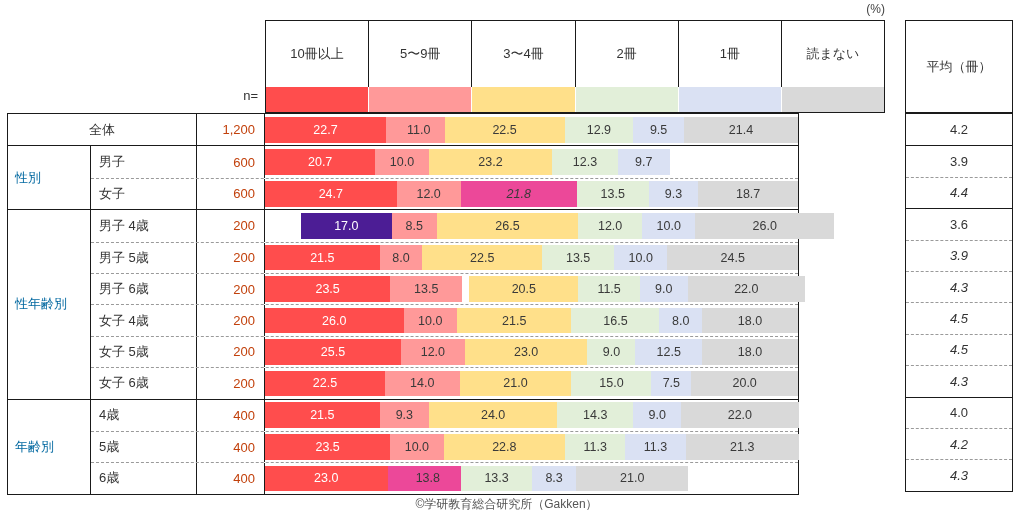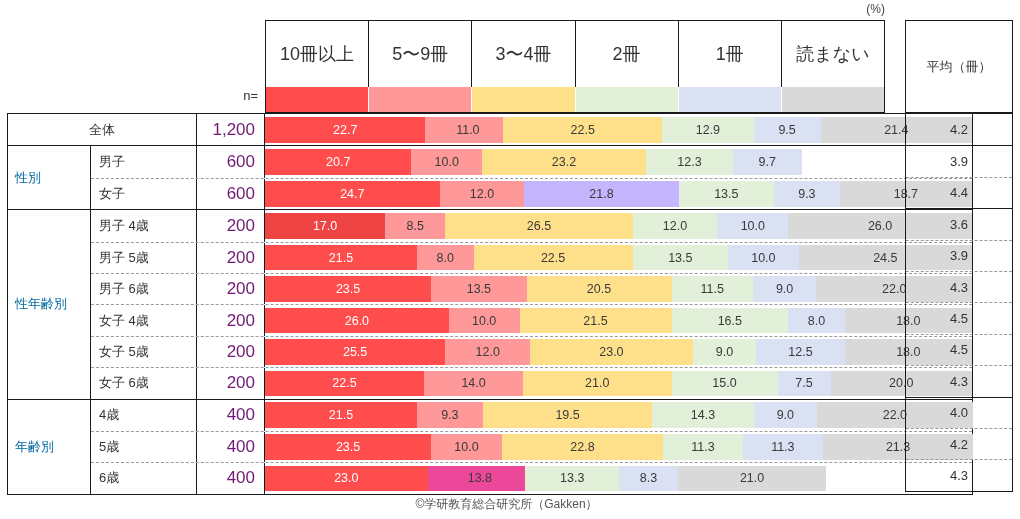--- a/index.html
+++ b/index.html
@@ -34,21 +34,21 @@
     flex-direction:column;
   }
   .legend-labels{
     flex:1 1 auto;
     display:flex;
   }
   .legend-labels .lcell{
     flex:1 1 0;
     border-right:1px solid #1a1a1a;
     display:flex;align-items:center;justify-content:center;
-    font-size:18px;
+    font-size:13px;
     color:#333;
     box-sizing:border-box;
   }
   .legend-labels .lcell:last-child{border-right:none;}
   .legend-swatches{
     height:25px;
     display:flex;
   }
   .legend-swatches .scell{
     flex:1 1 0;
@@ -66,21 +66,21 @@
     box-sizing:border-box;
     display:flex;align-items:center;justify-content:center;
     font-size:13px;
     color:#333;
   }
 
   
   .table{
     position:absolute;
     left:7px;top:113px;
-    width:966px;
+    width:792px;
     border:1.5px solid #1a1a1a;
     box-sizing:border-box;
   }
   .avg-table{
     position:absolute;
     left:905px;top:113px;
     width:108px;
     border:1.5px solid #1a1a1a;
     box-sizing:border-box;
   }
@@ -107,22 +107,22 @@
     justify-content:center;
     padding-left:0;
   }
   .n-cell{
     width:68px;
     flex:0 0 68px;
     border-right:1.5px solid #1a1a1a;
     box-sizing:border-box;
     display:flex;align-items:center;justify-content:flex-end;
     padding-right:9px;
-    font-size:17px;
-    color:#701a75;
+    font-size:13px;
+    color:#c2410c;
   }
   .bar-cell{
     flex:1 1 auto;
     display:flex;
     box-sizing:border-box;
     padding:2.5px 0;
   }
   .seg{
     display:flex;align-items:center;justify-content:center;
     font-size:12.5px;
@@ -156,21 +156,21 @@
   .group-rows .grow{height:31.4px;}
 
   
   .avg-row{
     height:31.4px;
     display:flex;align-items:center;justify-content:center;
     font-size:13px;
     color:#333;
     box-sizing:border-box;
   }
-  .avg-row.dashed-top{border-top:1px dashed #9a9a9a;}
+  .avg-row.dashed-top{border-top:1px dashed #9a9a9a;font-style:italic;}
   .avg-row.solid-top{border-top:1.5px solid #1a1a1a;}
 
   
   .footer{
     position:absolute;
     left:0;top:496px;
     width:1013px;
     text-align:center;
     font-size:12px;
     color:#555;
@@ -235,36 +235,36 @@
               <div class="seg" style="flex: 0 0 9.7%; background: rgb(218, 225, 243);">9.7</div>
               <div class="seg" style="flex: 0 0 24.2%; background: rgb(217, 217, 217); margin-top: 38px;">24.2</div>
             </div>
           </div>
           <div class="grow dashed-top">
             <div class="lab-cell">女子</div>
             <div class="n-cell">600</div>
             <div class="bar-cell">
               <div class="seg lightfg" style="flex: 0 0 24.7%; background: rgb(255, 77, 77);">24.7</div>
               <div class="seg" style="flex: 0 0 12%; background: rgb(255, 153, 153);">12.0</div>
-              <div class="seg" style="flex: 0 0 21.8%; background: #c4b5fd;">21.8</div>
+              <div class="seg" style="flex: 0 0 21.8%; background: #ec4899; font-style: italic;">21.8</div>
               <div class="seg" style="flex: 0 0 13.5%; background: rgb(226, 239, 217);">13.5</div>
               <div class="seg" style="flex: 0 0 9.3%; background: rgb(218, 225, 243);">9.3</div>
               <div class="seg" style="flex: 0 0 18.7%; background: rgb(217, 217, 217);">18.7</div>
             </div>
           </div>
         </div>
       </div>
       <div class="group solid-top">
         <div class="group-cat">性年齢別</div>
         <div class="group-rows">
           <div class="grow">
             <div class="lab-cell">男子 4歳</div>
             <div class="n-cell">200</div>
             <div class="bar-cell">
-              <div class="seg lightfg" style="flex: 0 0 17%; background: #ef4444;">17.0</div>
+              <div class="seg lightfg" style="flex: 0 0 17%; background: #4c1d95; margin-left: 36px;">17.0</div>
               <div class="seg" style="flex: 0 0 8.5%; background: rgb(255, 153, 153);">8.5</div>
               <div class="seg" style="flex: 0 0 26.5%; background: rgb(255, 224, 138);">26.5</div>
               <div class="seg" style="flex: 0 0 12%; background: rgb(226, 239, 217);">12.0</div>
               <div class="seg" style="flex: 0 0 10%; background: rgb(218, 225, 243);">10.0</div>
               <div class="seg" style="flex: 0 0 26%; background: rgb(217, 217, 217);">26.0</div>
             </div>
           </div>
           <div class="grow dashed-top">
             <div class="lab-cell">男子 5歳</div>
             <div class="n-cell">200</div>
@@ -276,21 +276,21 @@
               <div class="seg" style="flex: 0 0 10%; background: rgb(218, 225, 243);">10.0</div>
               <div class="seg" style="flex: 0 0 24.5%; background: rgb(217, 217, 217);">24.5</div>
             </div>
           </div>
           <div class="grow dashed-top">
             <div class="lab-cell">男子 6歳</div>
             <div class="n-cell">200</div>
             <div class="bar-cell">
               <div class="seg lightfg" style="flex: 0 0 23.5%; background: rgb(255, 77, 77);">23.5</div>
               <div class="seg" style="flex: 0 0 13.5%; background: rgb(255, 153, 153);">13.5</div>
-              <div class="seg" style="flex: 0 0 20.5%; background: rgb(255, 224, 138);">20.5</div>
+              <div class="seg" style="flex: 0 0 20.5%; background: rgb(255, 224, 138); margin-left: 7px;">20.5</div>
               <div class="seg" style="flex: 0 0 11.5%; background: rgb(226, 239, 217);">11.5</div>
               <div class="seg" style="flex: 0 0 9%; background: rgb(218, 225, 243);">9.0</div>
               <div class="seg" style="flex: 0 0 22%; background: rgb(217, 217, 217);">22.0</div>
             </div>
           </div>
           <div class="grow dashed-top">
             <div class="lab-cell">女子 4歳</div>
             <div class="n-cell">200</div>
             <div class="bar-cell">
               <div class="seg lightfg" style="flex: 0 0 26%; background: rgb(255, 77, 77);">26.0</div>
@@ -329,21 +329,21 @@
       </div>
       <div class="group solid-top">
         <div class="group-cat">年齢別</div>
         <div class="group-rows">
           <div class="grow">
             <div class="lab-cell">4歳</div>
             <div class="n-cell">400</div>
             <div class="bar-cell">
               <div class="seg lightfg" style="flex: 0 0 21.5%; background: rgb(255, 77, 77);">21.5</div>
               <div class="seg" style="flex: 0 0 9.3%; background: rgb(255, 153, 153);">9.3</div>
-              <div class="seg" style="flex: 0 0 24%; background: rgb(255, 224, 138);">19.5</div>
+              <div class="seg" style="flex: 0 0 24%; background: rgb(255, 224, 138);">24.0</div>
               <div class="seg" style="flex: 0 0 14.3%; background: rgb(226, 239, 217);">14.3</div>
               <div class="seg" style="flex: 0 0 9%; background: rgb(218, 225, 243);">9.0</div>
               <div class="seg" style="flex: 0 0 22%; background: rgb(217, 217, 217);">22.0</div>
             </div>
           </div>
           <div class="grow dashed-top">
             <div class="lab-cell">5歳</div>
             <div class="n-cell">400</div>
             <div class="bar-cell">
               <div class="seg lightfg" style="flex: 0 0 23.5%; background: rgb(255, 77, 77);">23.5</div>

